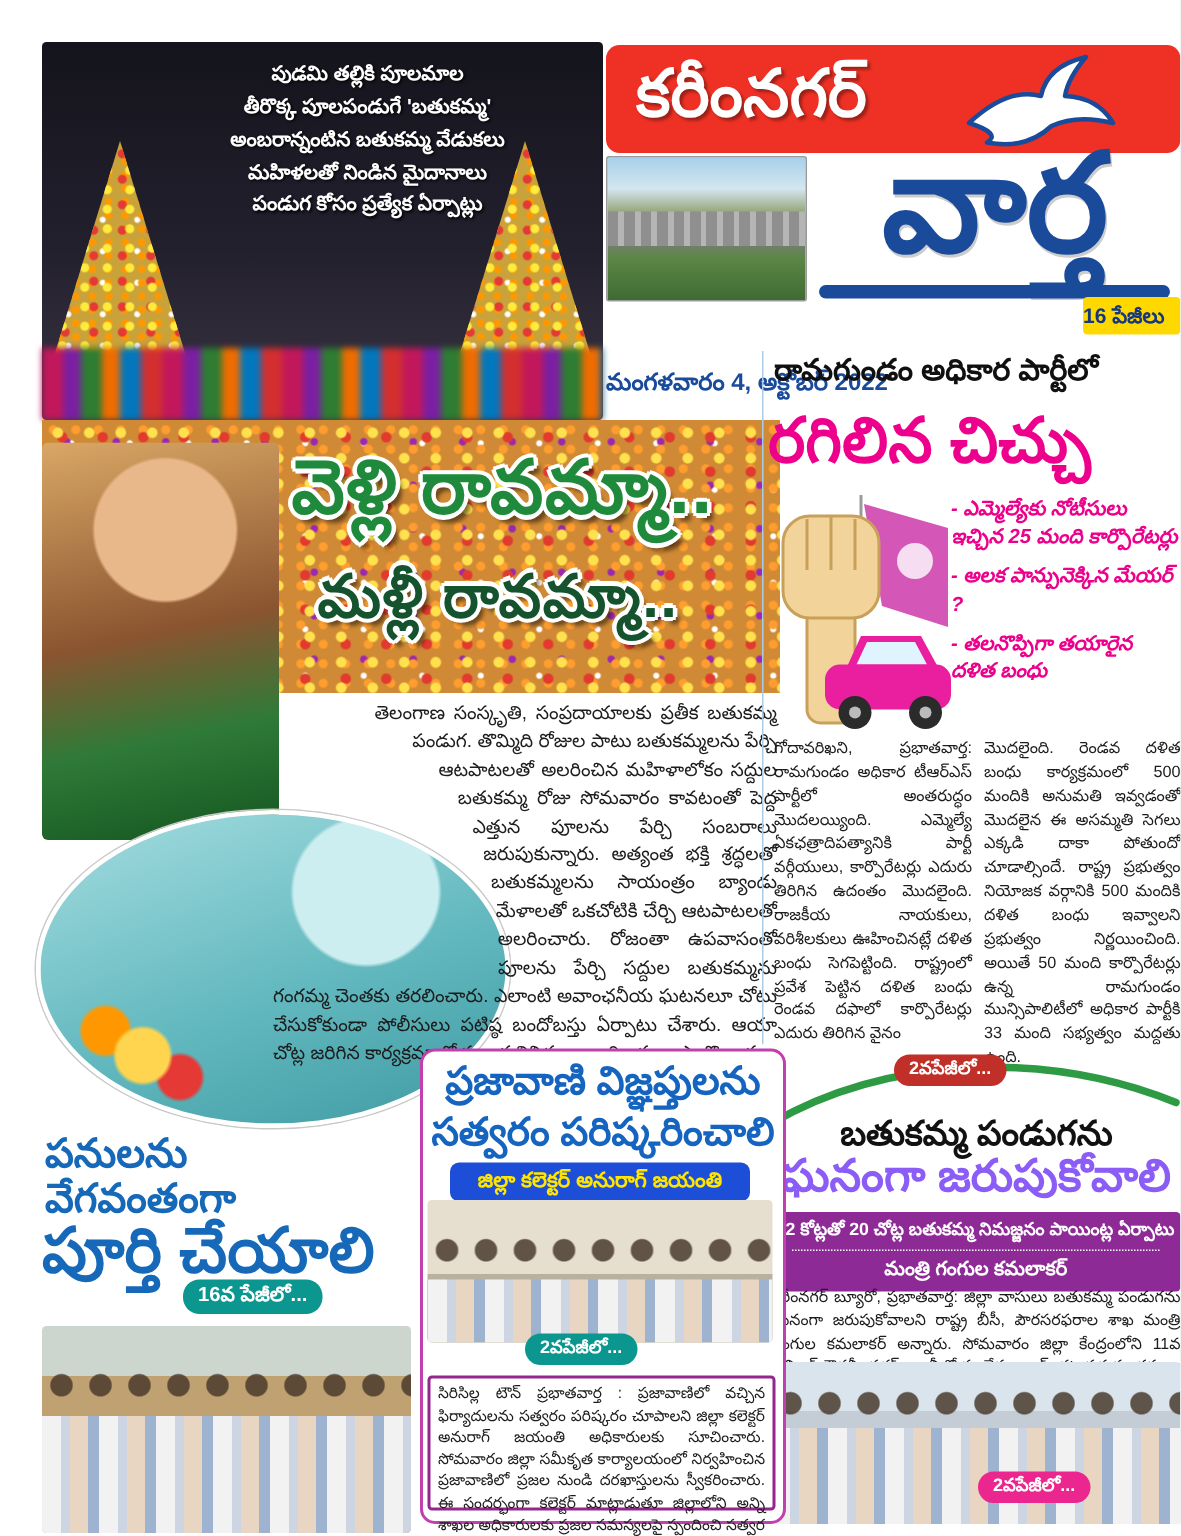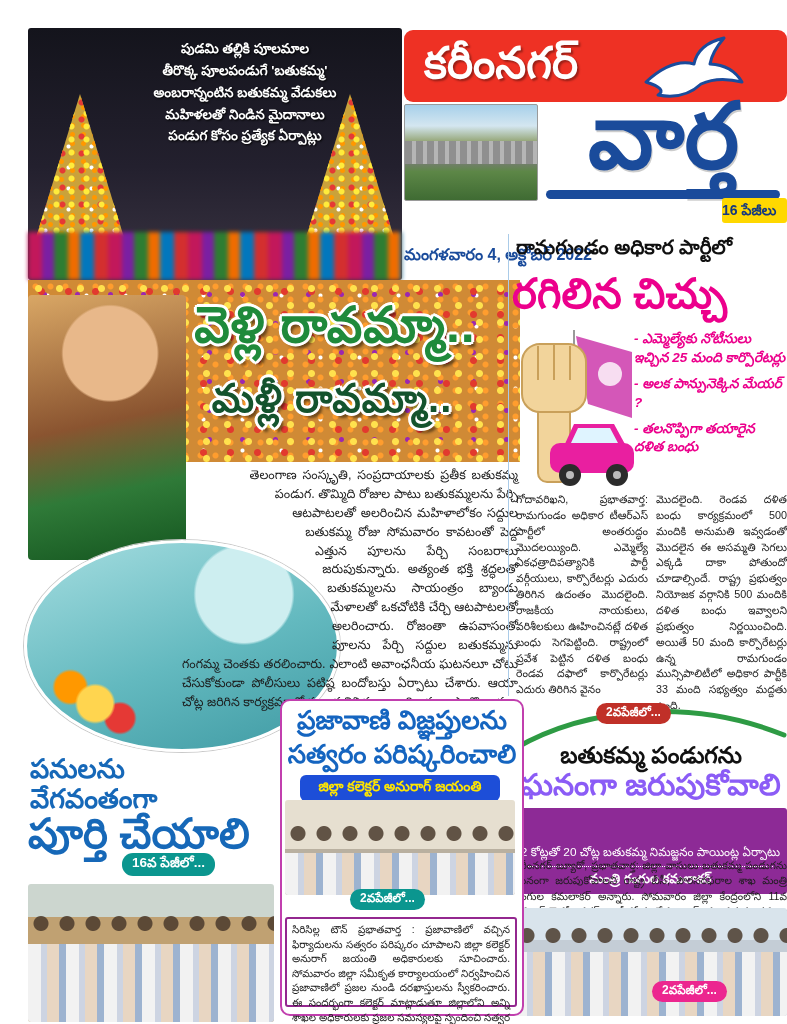--- a/index.html
+++ b/index.html
@@ -70,21 +70,21 @@
   .swoosh{left:510px;top:683px;width:277px;height:75px;}
   .pill{position:absolute;color:#fff;font-weight:bold;font-size:12px;padding:2px 10px;border-radius:11px;white-space:nowrap;}
   .pill-r{left:596px;top:703px;background:#c03028;}
   .pill-p{left:350px;top:889px;background:#0b968f;}
   .pill-b{left:652px;top:981px;background:#ec268f;}
   .pill-w{left:122px;top:853px;background:#0b968f;font-size:13.5px;}
   
   .b-h1{left:515px;top:742px;width:272px;text-align:center;font-size:23px;font-weight:bold;color:#111;}
   .b-h2{left:515px;top:768px;width:272px;text-align:center;font-size:30px;font-weight:bold;color:#8b5cf6;}
   .b-band{left:514px;top:808px;width:273px;background:#8d2a96;color:#fff;border-radius:3px;padding:4px 0 5px;}
-  .b-band .l1{font-size:11.8px;font-weight:normal;text-align:center;padding:0 4px;margin-top:33px;}
+  .b-band .l1{font-size:11.8px;font-weight:bold;text-align:right;padding:0 4px;}
   .b-band .sep{border-top:1px dotted #fff;margin:4px 14px;}
   .b-band .l2{font-size:13px;font-weight:bold;text-align:center;}
   .b-body{left:515px;top:858px;width:272px;height:48px;font-size:10.6px;line-height:1.45;color:#1c1c1c;text-align:justify;}
   .b-photo{left:514px;top:908px;width:273px;height:108px;background:linear-gradient(180deg,#d9e4ec 0 30%,#c4cdd6 30% 100%);}
   
   .p-box{left:280px;top:699px;width:240px;height:313px;border:2px solid #c13fae;border-radius:10px;background:#fff;}
   .p-h{position:absolute;left:0;width:100%;text-align:center;font-size:26px;font-weight:bold;color:#1565c0;}
   .p-badge{position:absolute;left:18px;top:74px;width:200px;background:#1d4ed8;color:#ffe600;font-size:14px;font-weight:bold;text-align:center;border-radius:6px;padding:3px 0;}
   .p-photo{position:absolute;left:3px;top:99px;width:230px;height:95px;background:linear-gradient(180deg,#e6dfd0 0 52%,#b9b0a0 52% 100%);border-radius:3px;overflow:hidden;}
   .p-body{position:absolute;left:3px;top:216px;width:218px;height:78px;border:2px solid #93278f;border-radius:3px;padding:4px 5px;font-size:10.3px;line-height:1.42;color:#1c1c1c;text-align:justify;}

